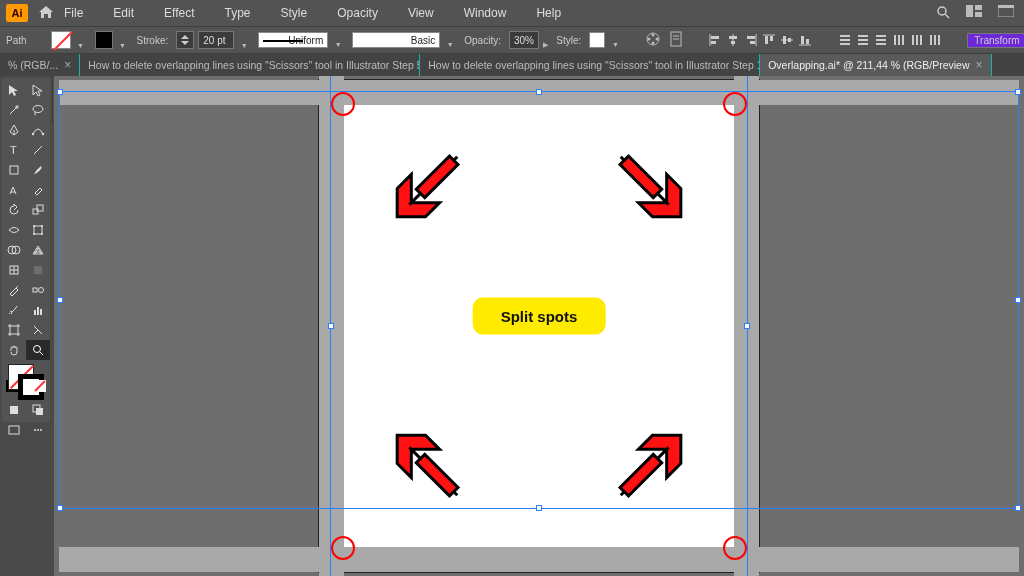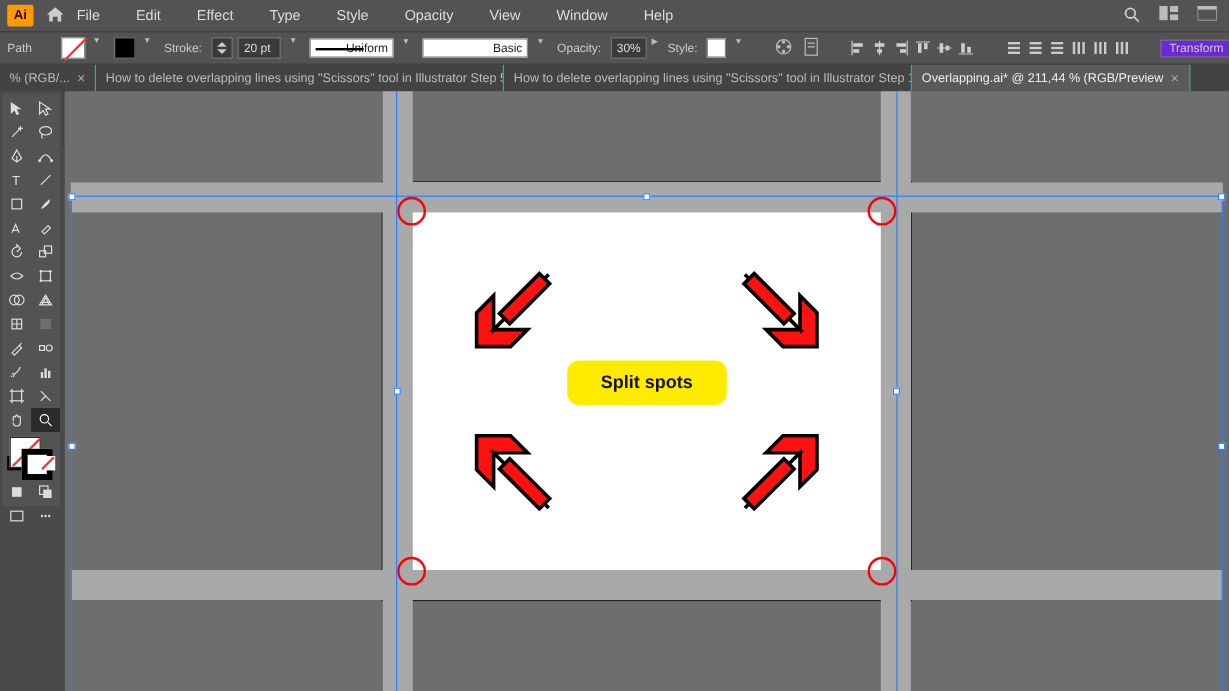--- a/index.html
+++ b/index.html
@@ -21,21 +21,21 @@
   .menubar-right { margin-left: auto; display: flex; gap: 16px; padding-right: 10px; color: #bbb; }
   .menubar-right .sq { width: 16px; height: 12px; }
 
   
   .controlbar {
     height: 28px; background: #535353; border-top: 1px solid #3d3d3d;
     border-bottom: 1px solid #3d3d3d; display: flex; align-items: center;
     color: #ccc; font-size: 10px; gap: 8px; padding: 0 6px;
   }
   .cb-label { color: #ccc; }
-  .cb-group { display: flex; align-items: flex-start; gap: 4px; }
+  .cb-group { display: flex; align-items: flex-end; gap: 4px; }
   .cb-swatch { width: 20px; height: 18px; background: #fff; border: 1px solid #888; position: relative; }
   .cb-swatch.nofill::after { content: ""; position: absolute; left: -2px; top: 50%; width: 26px; height: 2px;
     background: #ff3333; transform: rotate(-45deg); }
   .cb-box { width: 18px; height: 18px; background: #3b3b3b; border: 1px solid #777; display:flex;align-items:center;justify-content:center;color:#ddd;font-size:10px;}
   .cb-dd { width: 12px; text-align: center; color: #bbb; }
   .cb-input { width: 36px; height: 18px; background: #3b3b3b; border: 1px solid #777; color: #ddd;
     font-size: 10px; padding: 0 4px; }
   .cb-strokeprev { width: 70px; height: 16px; background: #fff; border: 1px solid #888; position: relative; color:#222;display:flex;align-items:center;justify-content:flex-end;padding-right:4px;}
   .cb-strokeprev::before{content:"";position:absolute;left:4px;top:7px;width:40px;height:2px;background:#000;}
   .cb-brushprev { width: 88px; height: 16px; background: #fff; border: 1px solid #888;
@@ -75,21 +75,21 @@
   .minirow span{width:12px;height:12px;}
   .mr-blk{background:#000;}
   .mr-grad{background:linear-gradient(#fff,#000);}
   .mr-none{background:#fff;position:relative;}
   .mr-none::after{content:"";position:absolute;left:-1px;top:5px;width:14px;height:2px;background:#ff3333;transform:rotate(-45deg);}
   .extra-tools { grid-column:1/span 2; display:grid; grid-template-columns:repeat(2,24px); grid-auto-rows:20px;}
 
   
   .viewport { position: absolute; left: 54px; right: 0; top: 0; bottom: 0; background: #6e6e6e; overflow:hidden;}
   .artboard {
-    position: absolute; left: 50%; top: 50%; width: 440px; height: 348px;
+    position: absolute; left: 50%; top: 50%; width: 440px; height: 492px;
     transform: translate(-50%, -50%); background: #fff;
     box-shadow: 0 0 0 1px #222;
   }
   
   .frame { position:absolute; inset:0; pointer-events:none; }
   .frame .bar { position:absolute; background:#a9a9a9; }
   .frame .bar.top    { left:-260px; right:-260px; top:0; height:25px; }
   .frame .bar.bottom { left:-260px; right:-260px; bottom:0; height:25px; }
   .frame .bar.left   { top:-200px; bottom:-200px; left:0; width:25px; }
   .frame .bar.right  { top:-200px; bottom:-200px; right:0; width:25px; }

